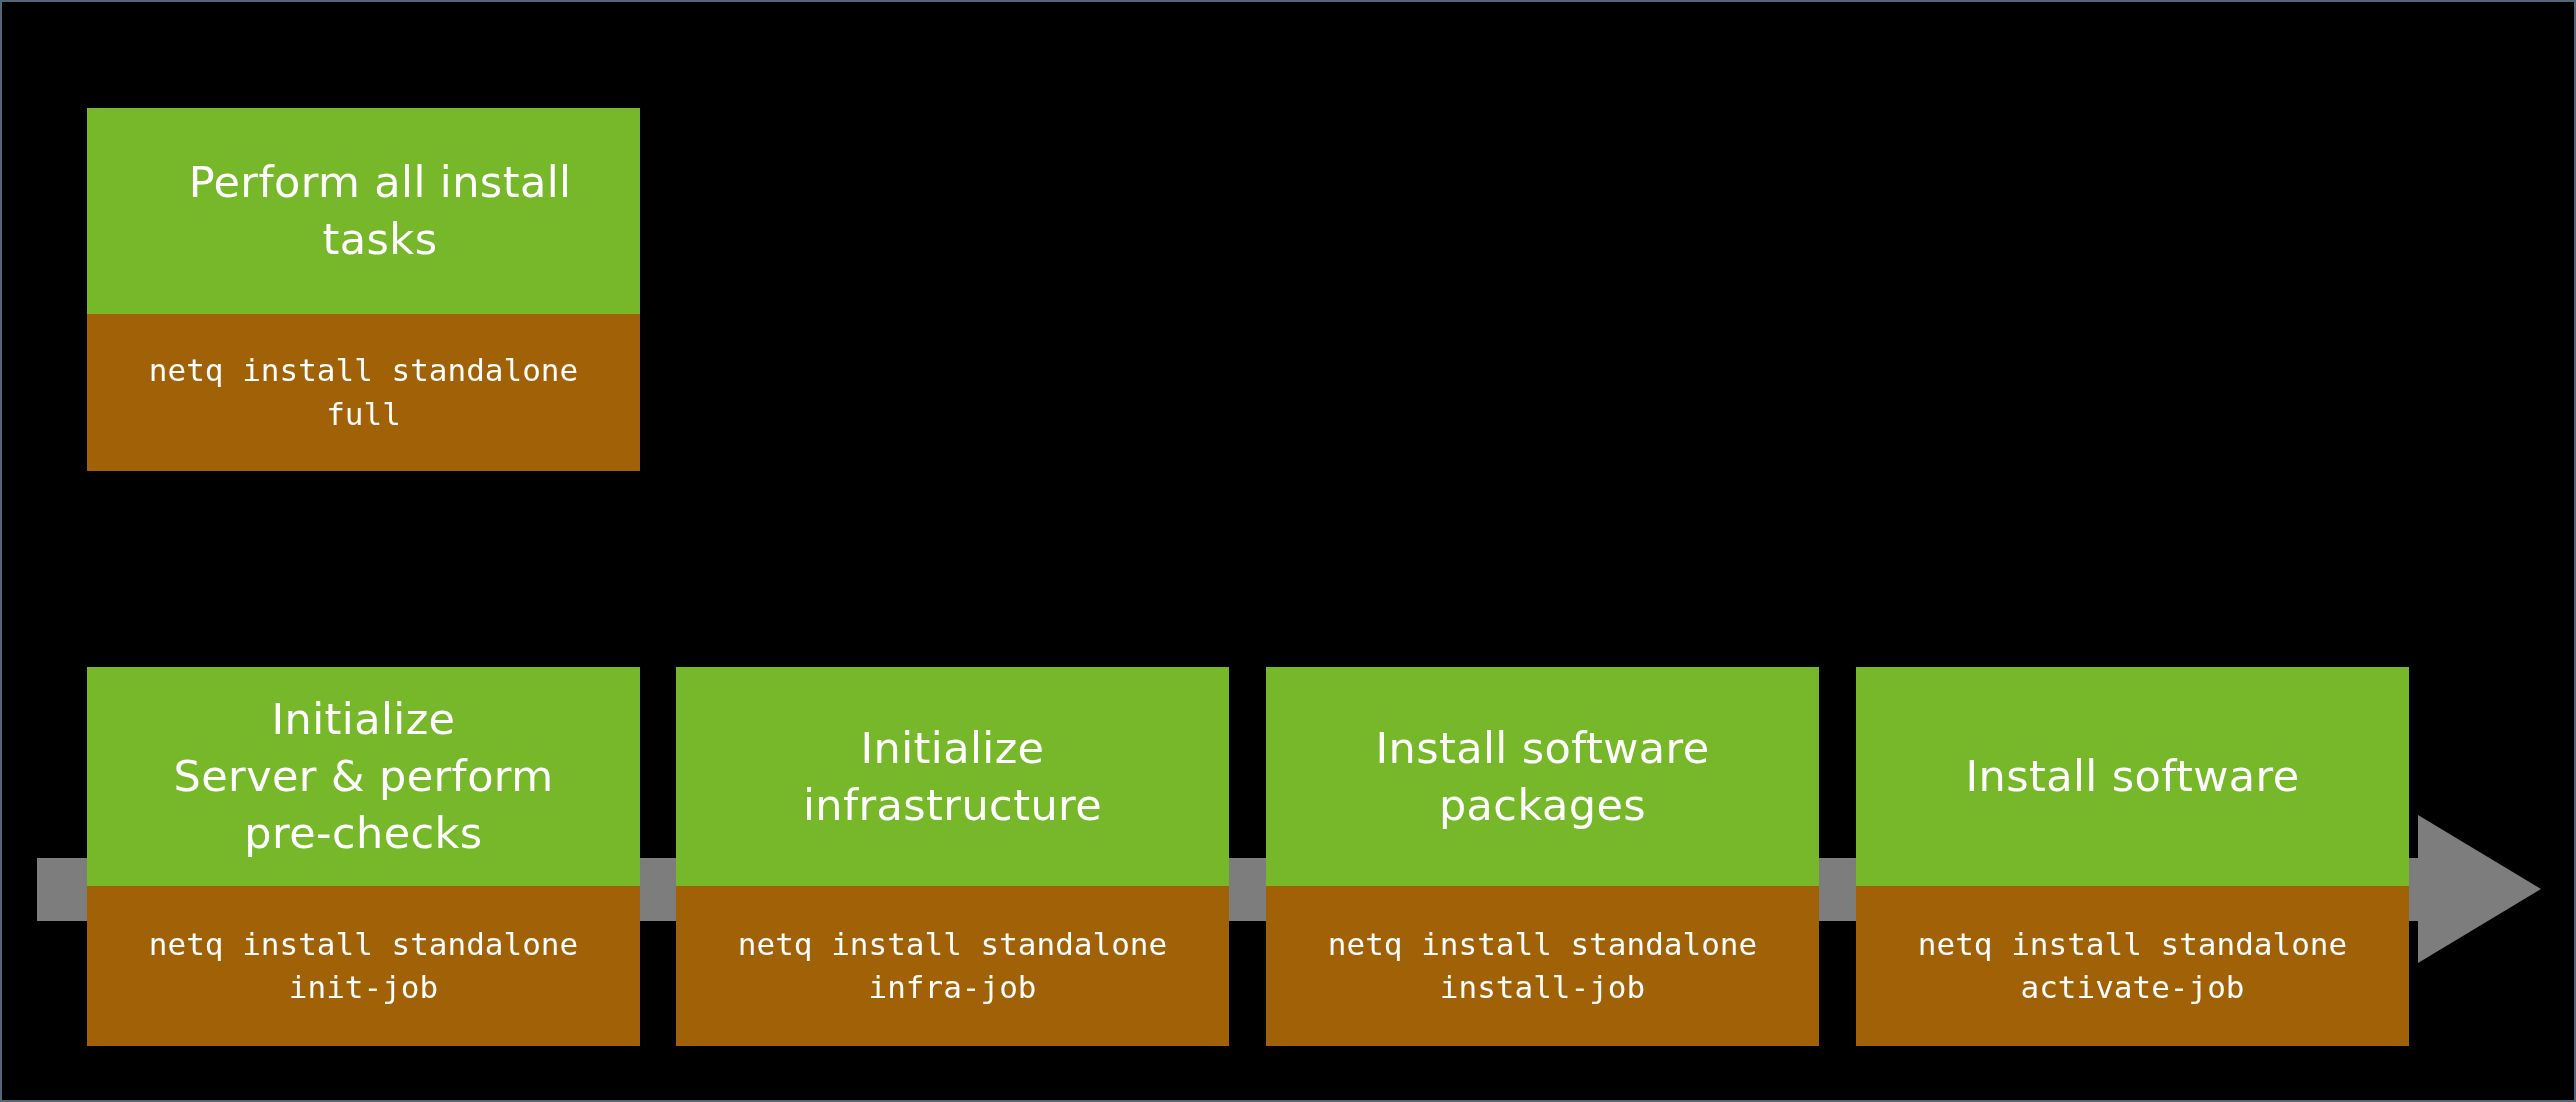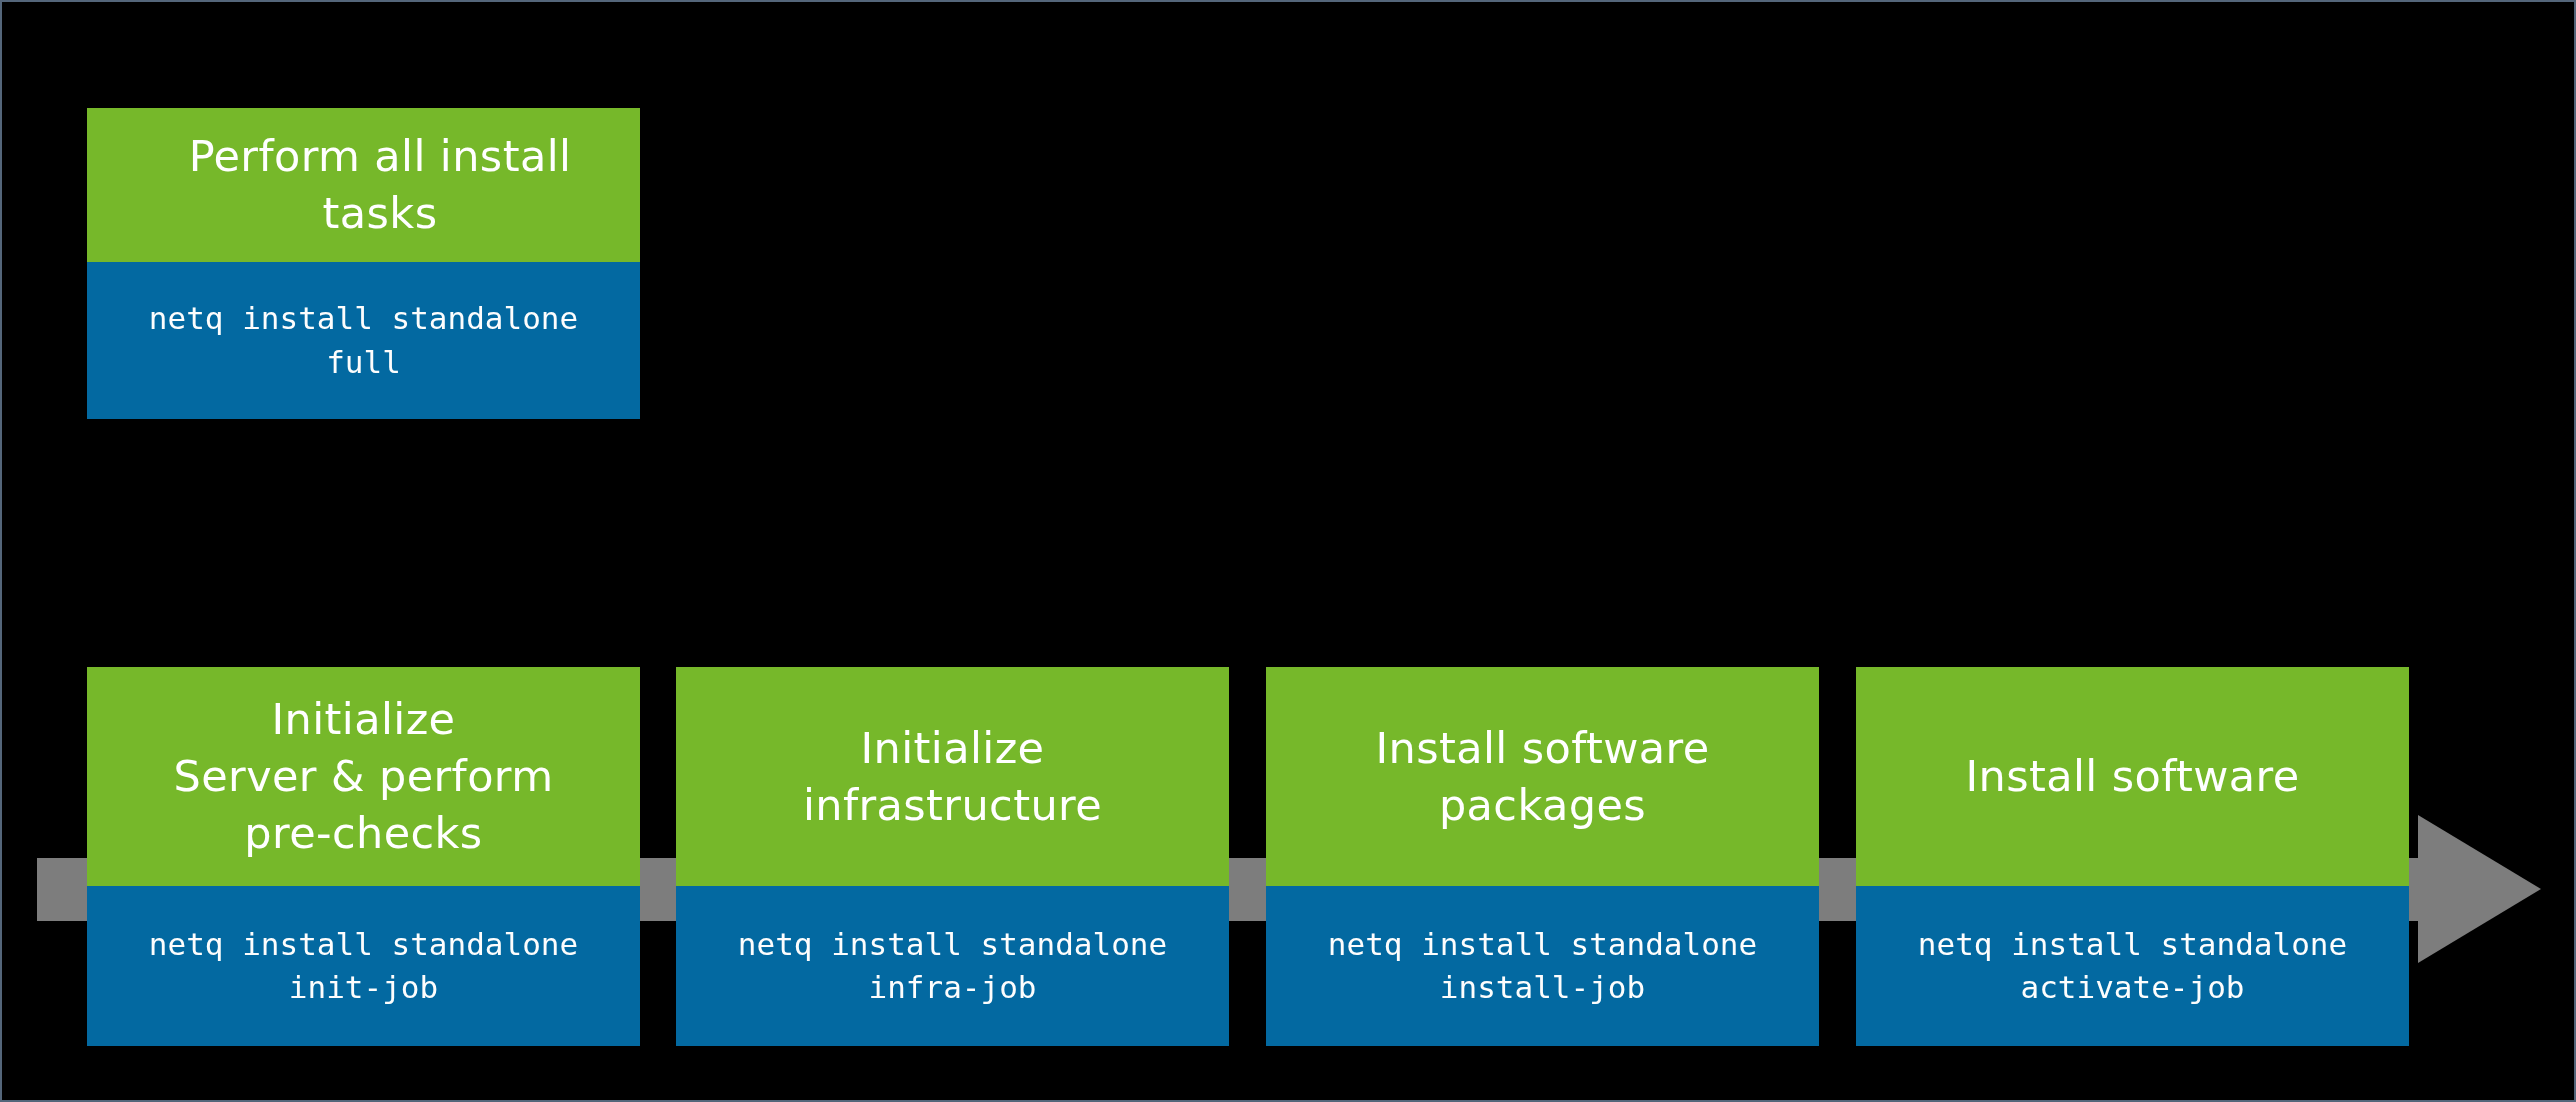--- a/index.html
+++ b/index.html
@@ -54,35 +54,35 @@
     align-items: center;
     justify-content: center;
     text-align: center;
     white-space: pre-line;
     font-size: 43px;
     font-weight: 500;
     line-height: 1.32;
     letter-spacing: 0.4px;
   }
   .card-code {
-    background: #0369a1;
+    background: #a16207;
     color: #fdfdfd;
     display: flex;
     align-items: center;
     justify-content: center;
     text-align: center;
     white-space: pre-line;
     font-family: "DejaVu Sans Mono", "Liberation Mono", monospace;
     font-size: 31px;
     line-height: 1.4;
   }
 
   
   .card-top { left: 85px; top: 106px; }
-  .card-top .card-header { height: 154px; padding-left: 33px; }
+  .card-top .card-header { height: 206px; padding-left: 33px; }
   .card-top .card-code   { height: 157px; }
 
   
   .card-step { top: 665px; }
   .card-step .card-header { height: 219px; }
   .card-step .card-code   { height: 160px; }
   .s0 { left: 85px; justify-content: space-between; }
   .s1 { left: 674px; }
   .s2 { left: 1264px; }
   .s3 { left: 1854px; }

